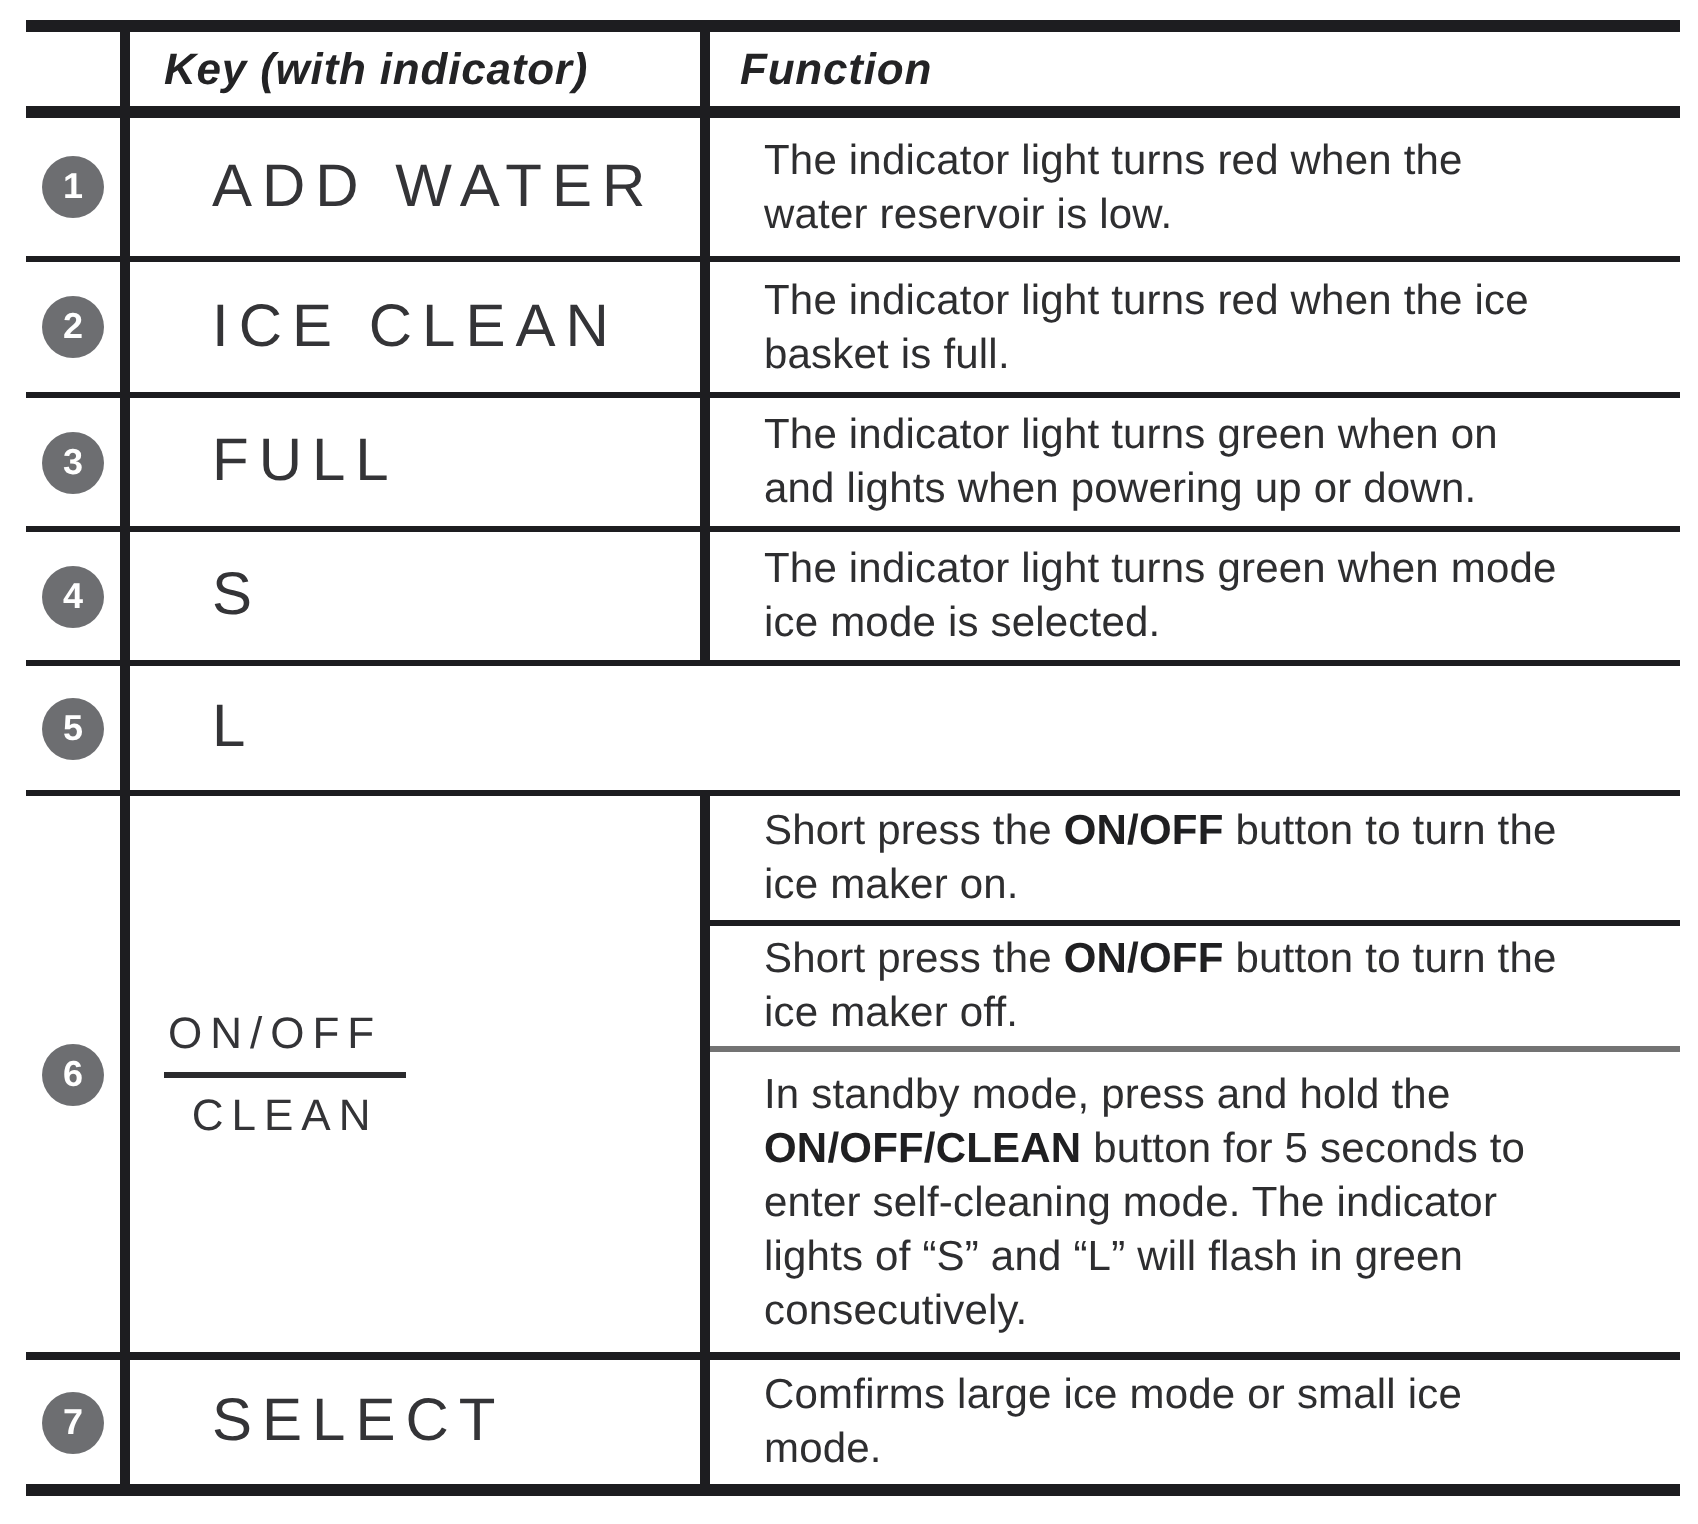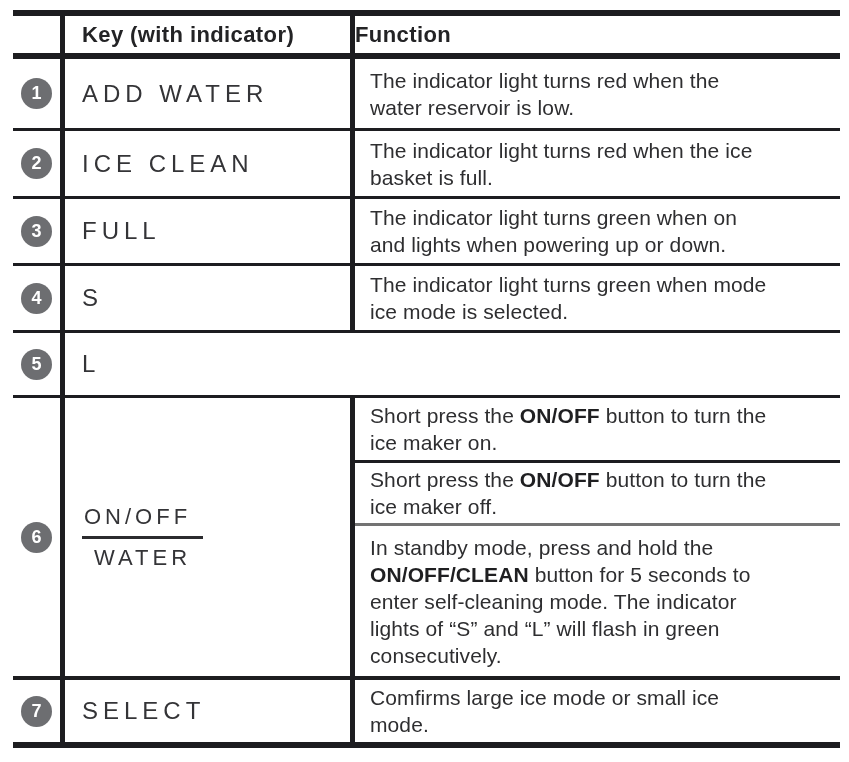--- a/index.html
+++ b/index.html
@@ -27,53 +27,53 @@
     display: flex;
     height: 43px;
     border-bottom: 6px solid #1d1d20;
   }
   .cell-num   { width: 47px; flex: 0 0 47px; display: flex; align-items: center; justify-content: center; }
   .cell-key   { width: 290px; flex: 0 0 290px; border-left: 5px solid #1d1d20;
                 display: flex; align-items: center; padding-left: 17px; }
   .cell-fn    { flex: 1 1 auto; border-left: 5px solid #1d1d20;
                 display: flex; flex-direction: column; }
   .hdr .cell-key, .hdr .cell-fn {
-    font-weight: bold; font-size: 22px; letter-spacing: 0.4px; color: #232325;
+    font-weight: bold; font-size: 22px; letter-spacing: 0.4px; color: #232325; font-style: italic;
   }
-  .hdr .cell-fn { justify-content: center; }
+  .hdr .cell-fn { justify-content: center; padding-left: 15px; }
   
   .row { display: flex; border-top: 3px solid #1d1d20; }
   .row:first-child { border-top: none; }
   .row:nth-child(1) { height: 69px; }
   .row:nth-child(2) { height: 68px; }
   .row:nth-child(3) { height: 67px; }
   .row:nth-child(4) { height: 67px; }
   .row:nth-child(5) { height: 65px; }
   .row:nth-child(6) { height: 281px; }
   .row:nth-child(7) { height: 66px; border-top-width: 4px; }
   .badge {
     width: 31px; height: 31px; border-radius: 50%;
     background: #6d6e71; color: #ffffff;
     display: flex; align-items: center; justify-content: center;
     font-size: 18px; font-weight: bold;
   }
   .key-label {
-    font-size: 24px; letter-spacing: 5px; color: #343437;
+    font-size: 30px; letter-spacing: 5px; color: #343437; margin-left: 24px;
   }
   .stack { display: inline-block; font-size: 22px; letter-spacing: 4px; color: #343437; }
   .stack-top { padding: 0 12px 6px 2px; border-bottom: 3px solid #2b2b2e; }
   .stack-bottom { padding-top: 6px; text-align: center; }
   .sub { flex: 1 1 auto; display: flex; align-items: center; padding: 0 10px 0 15px; }
   .row.multi .sub { flex: 0 0 auto; }
   .row.multi .sub:nth-child(1) { height: 62px; }
   .row.multi .sub:nth-child(2) { height: 63px; border-top: 3px solid #1d1d20; }
   .row.multi .sub:nth-child(3) { flex: 1 1 auto; border-top: 3px solid #737373; }
   .fn-text {
     font-size: 21px; line-height: 27px; color: #2e2e30;
-    max-width: 400px; letter-spacing: 0.1px;
+    max-width: 400px; letter-spacing: 0.1px; margin-left: 12px;
   }
   .fn-text b { color: #1f1f21; }
 </style>
 </head>
 <body>
 
 <div class="page">
   <div class="tbl">
     <div class="hdr">
       <div class="cell-num"></div>
@@ -145,21 +145,21 @@
             <span class="key-label">L</span>
           </div>
         </div>
         <div class="row multi">
           <div class="cell-num">
             <span class="badge">6</span>
           </div>
           <div class="cell-key">
             <div class="stack">
               <div class="stack-top">ON/OFF</div>
-              <div class="stack-bottom">WATER</div>
+              <div class="stack-bottom">CLEAN</div>
             </div>
           </div>
           <div class="cell-fn">
             <div class="sub">
               <p class="fn-text"><span>Short press the </span><b>ON/OFF</b><span> button to turn the ice maker on.</span></p>
             </div>
             <div class="sub">
               <p class="fn-text"><span>Short press the </span><b>ON/OFF</b><span> button to turn the ice maker off.</span></p>
             </div>
             <div class="sub">

